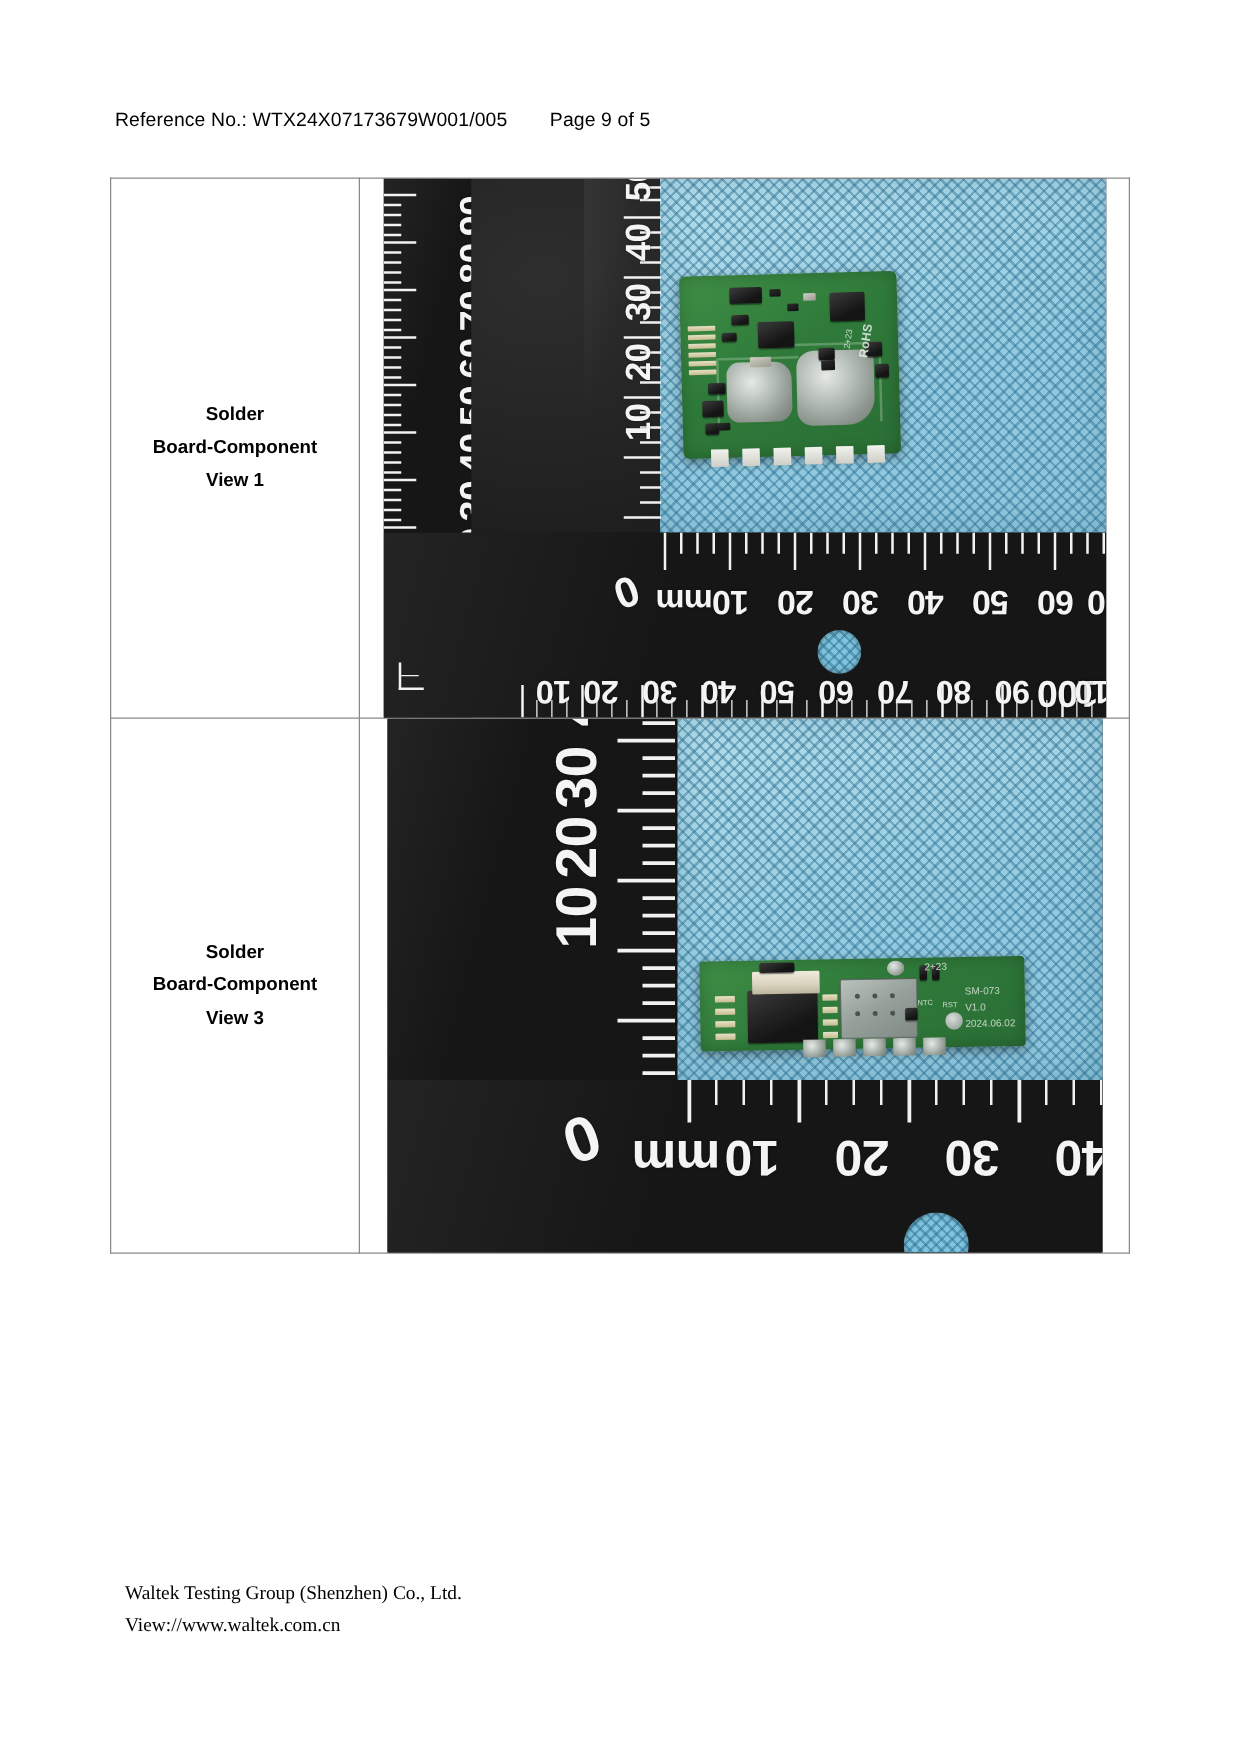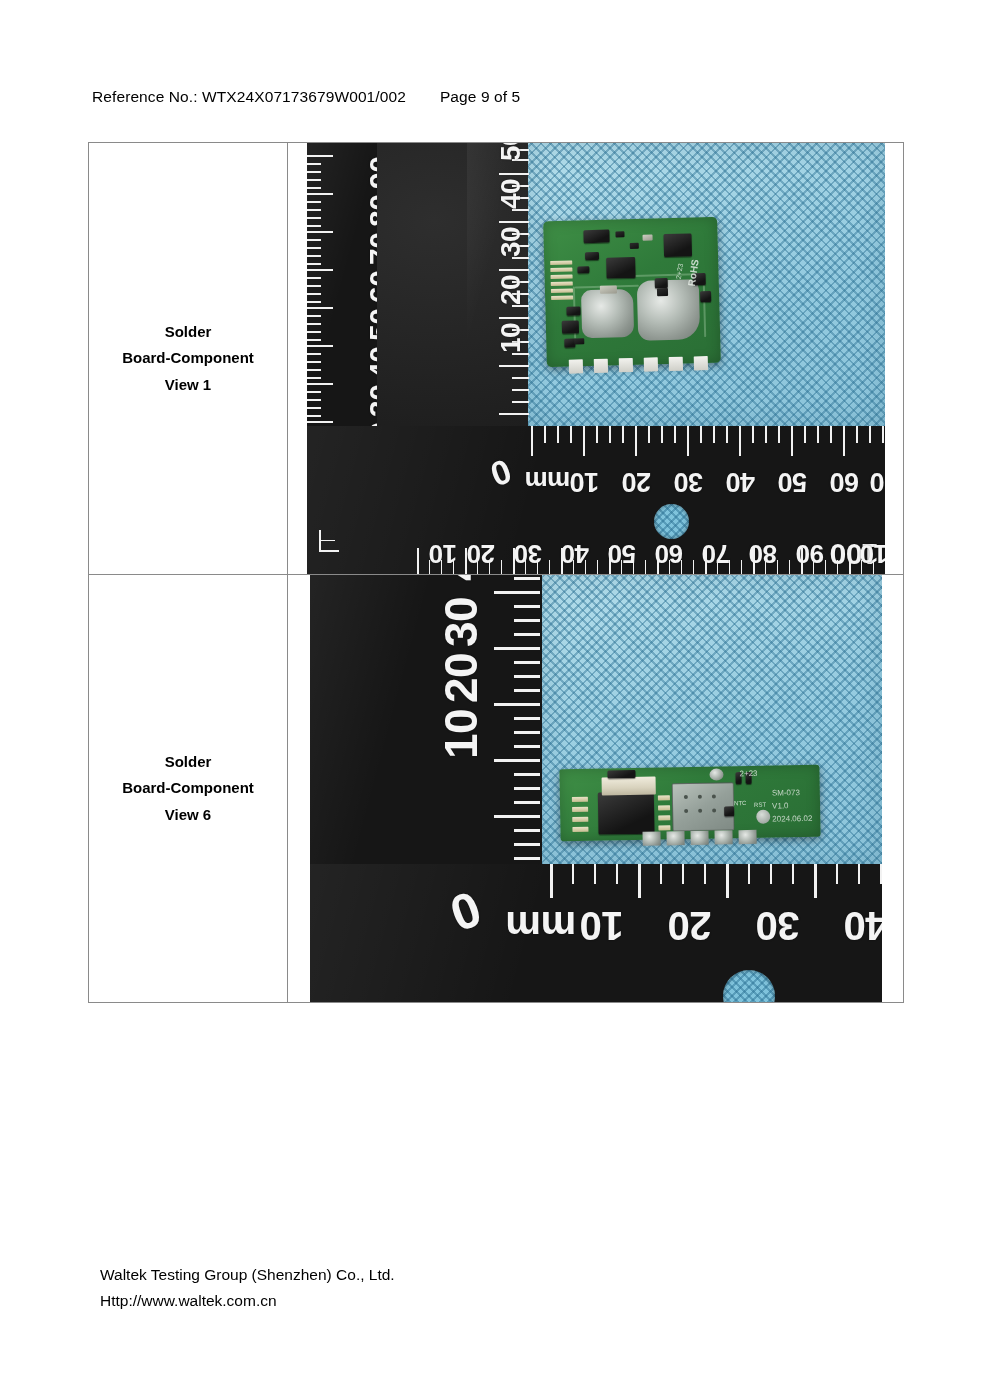--- a/index.html
+++ b/index.html
@@ -196,27 +196,27 @@
 
   
   .page-footer {
     position: absolute;
     left: 100px;
     top: 1262px;
     font-size: 15.5px;
     line-height: 1.65;
     color: #000;
   }
-  .page-footer div { white-space: nowrap; }
+  .page-footer div { white-space: nowrap; font-family: Liberation Serif, serif; }
 </style>
 </head>
 <body>
 
 <div class="page-header">
-  <span class="ref-no">Reference No.: WTX24X07173679W001/002</span><span>Page 9 of 5</span>
+  <span class="ref-no">Reference No.: WTX24X07173679W001/005</span><span>Page 9 of 5</span>
 </div>
 
 <table class="report-table">
   <colgroup>
       <col class="col-label">
       <col class="col-photo">
     </colgroup>
   <tbody>
 
   <tr>
@@ -477,21 +477,21 @@
           <div class="silk" style="left:127px; top:50px; font-size:7px; transform:rotate(-80deg);">2+23</div>
         </div>
       </div>
     </td>
   </tr>
 
   <tr>
     <td class="label-cell">
       <span class="ln">Solder</span>
       <span class="ln">Board-Component</span>
-      <span class="ln">View 6</span>
+      <span class="ln">View 3</span>
     </td>
     <td class="photo-cell">
       <div class="photo-wrap photo-2">
         <div class="ph-dark"></div>
 
         <div class="fabric" style="left:231px; top:0px; width:341px; height:289px;"></div>
 
         <div class="ruler" style="left:0px; top:0px; width:232px; height:289px;">
           <div class="tick" style="right:2px; top:16px;  width:46px; height:3px;"></div>
           <div class="tick" style="right:2px; top:72px;  width:46px; height:3px;"></div>
@@ -597,14 +597,14 @@
         </div>
       </div>
     </td>
   </tr>
 
   </tbody>
 </table>
 
 <div class="page-footer">
   <div>Waltek Testing Group (Shenzhen) Co., Ltd.</div>
-  <div>Http://www.waltek.com.cn</div>
+  <div>View://www.waltek.com.cn</div>
 </div>
 
 </body></html>

